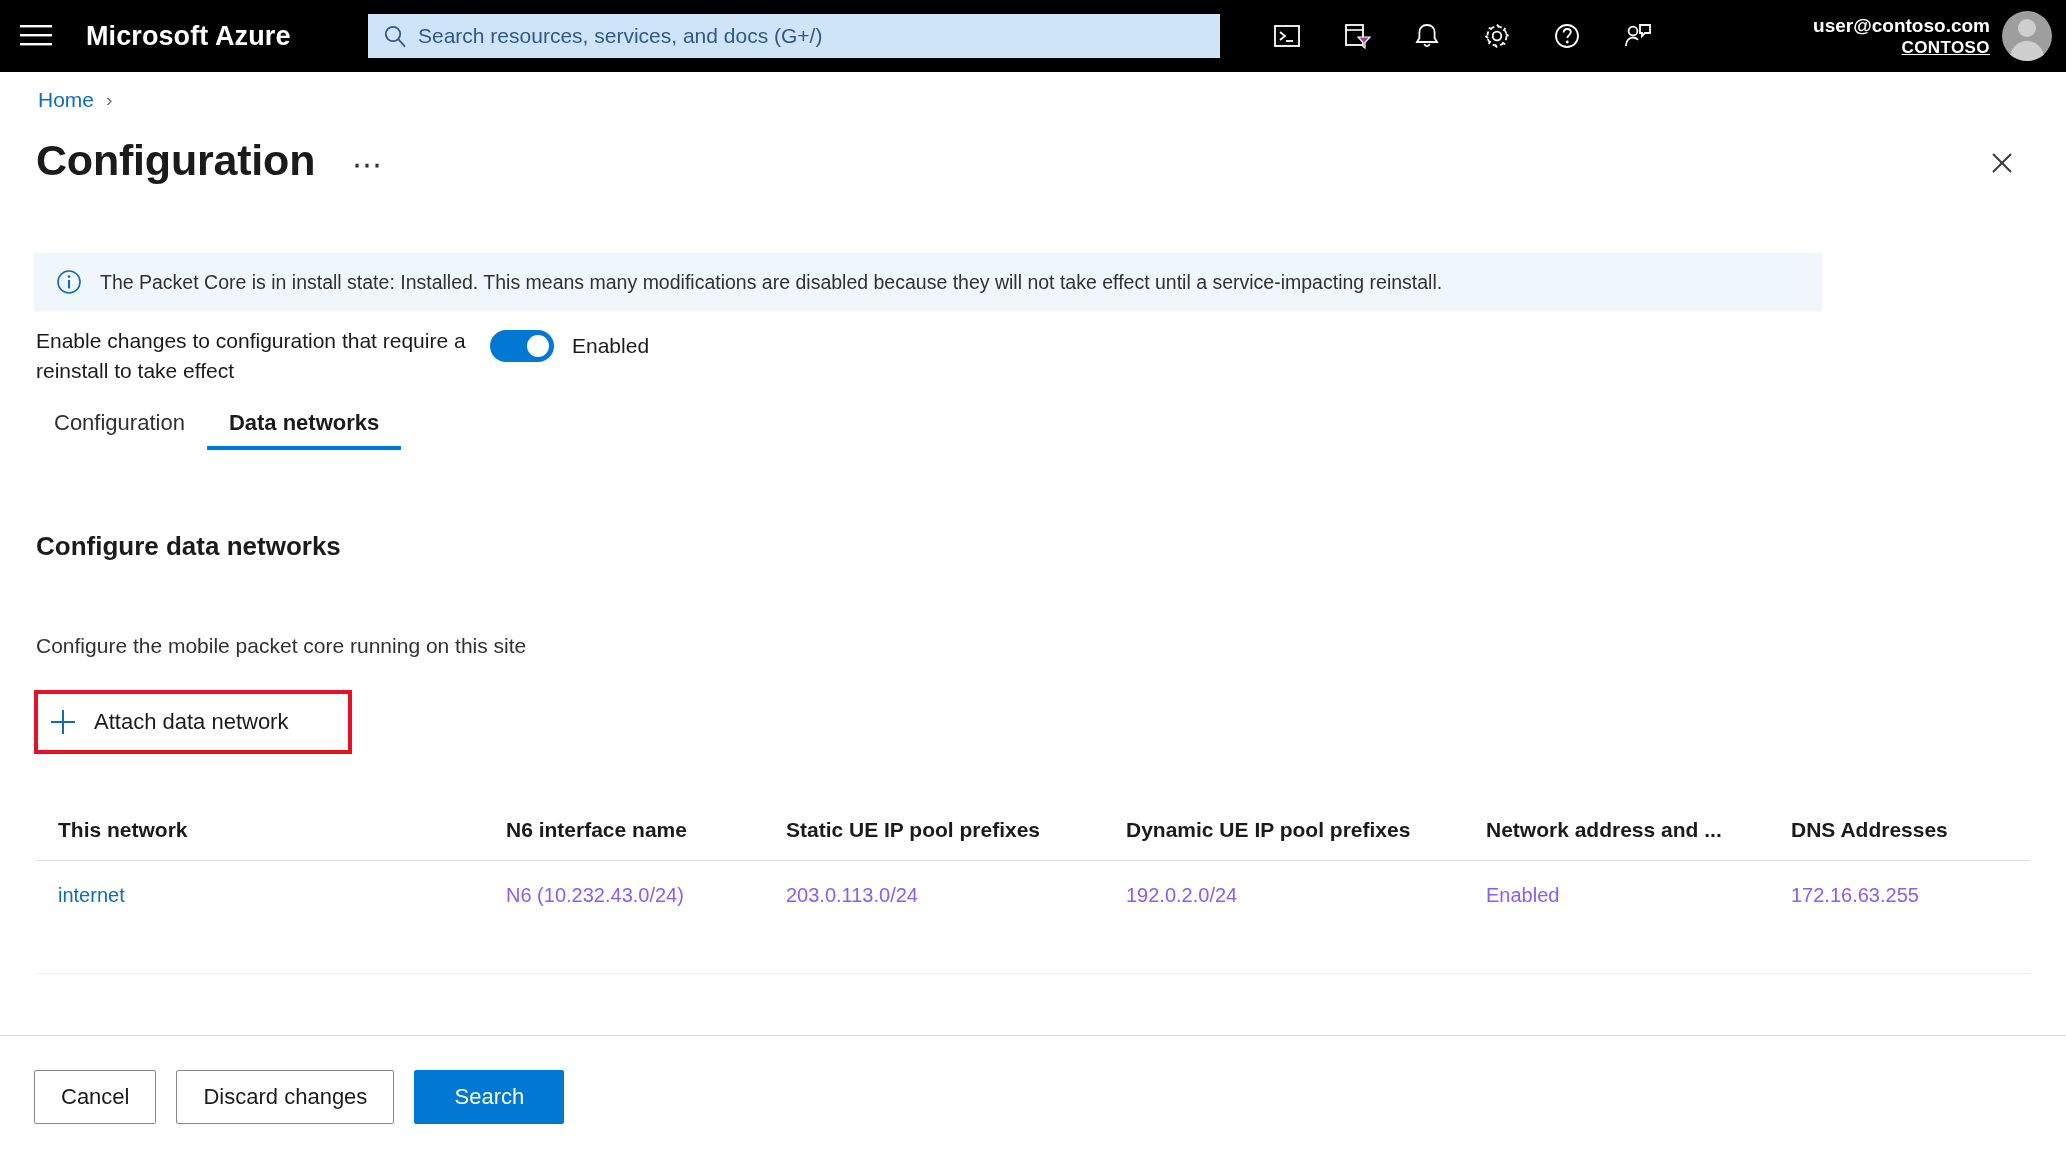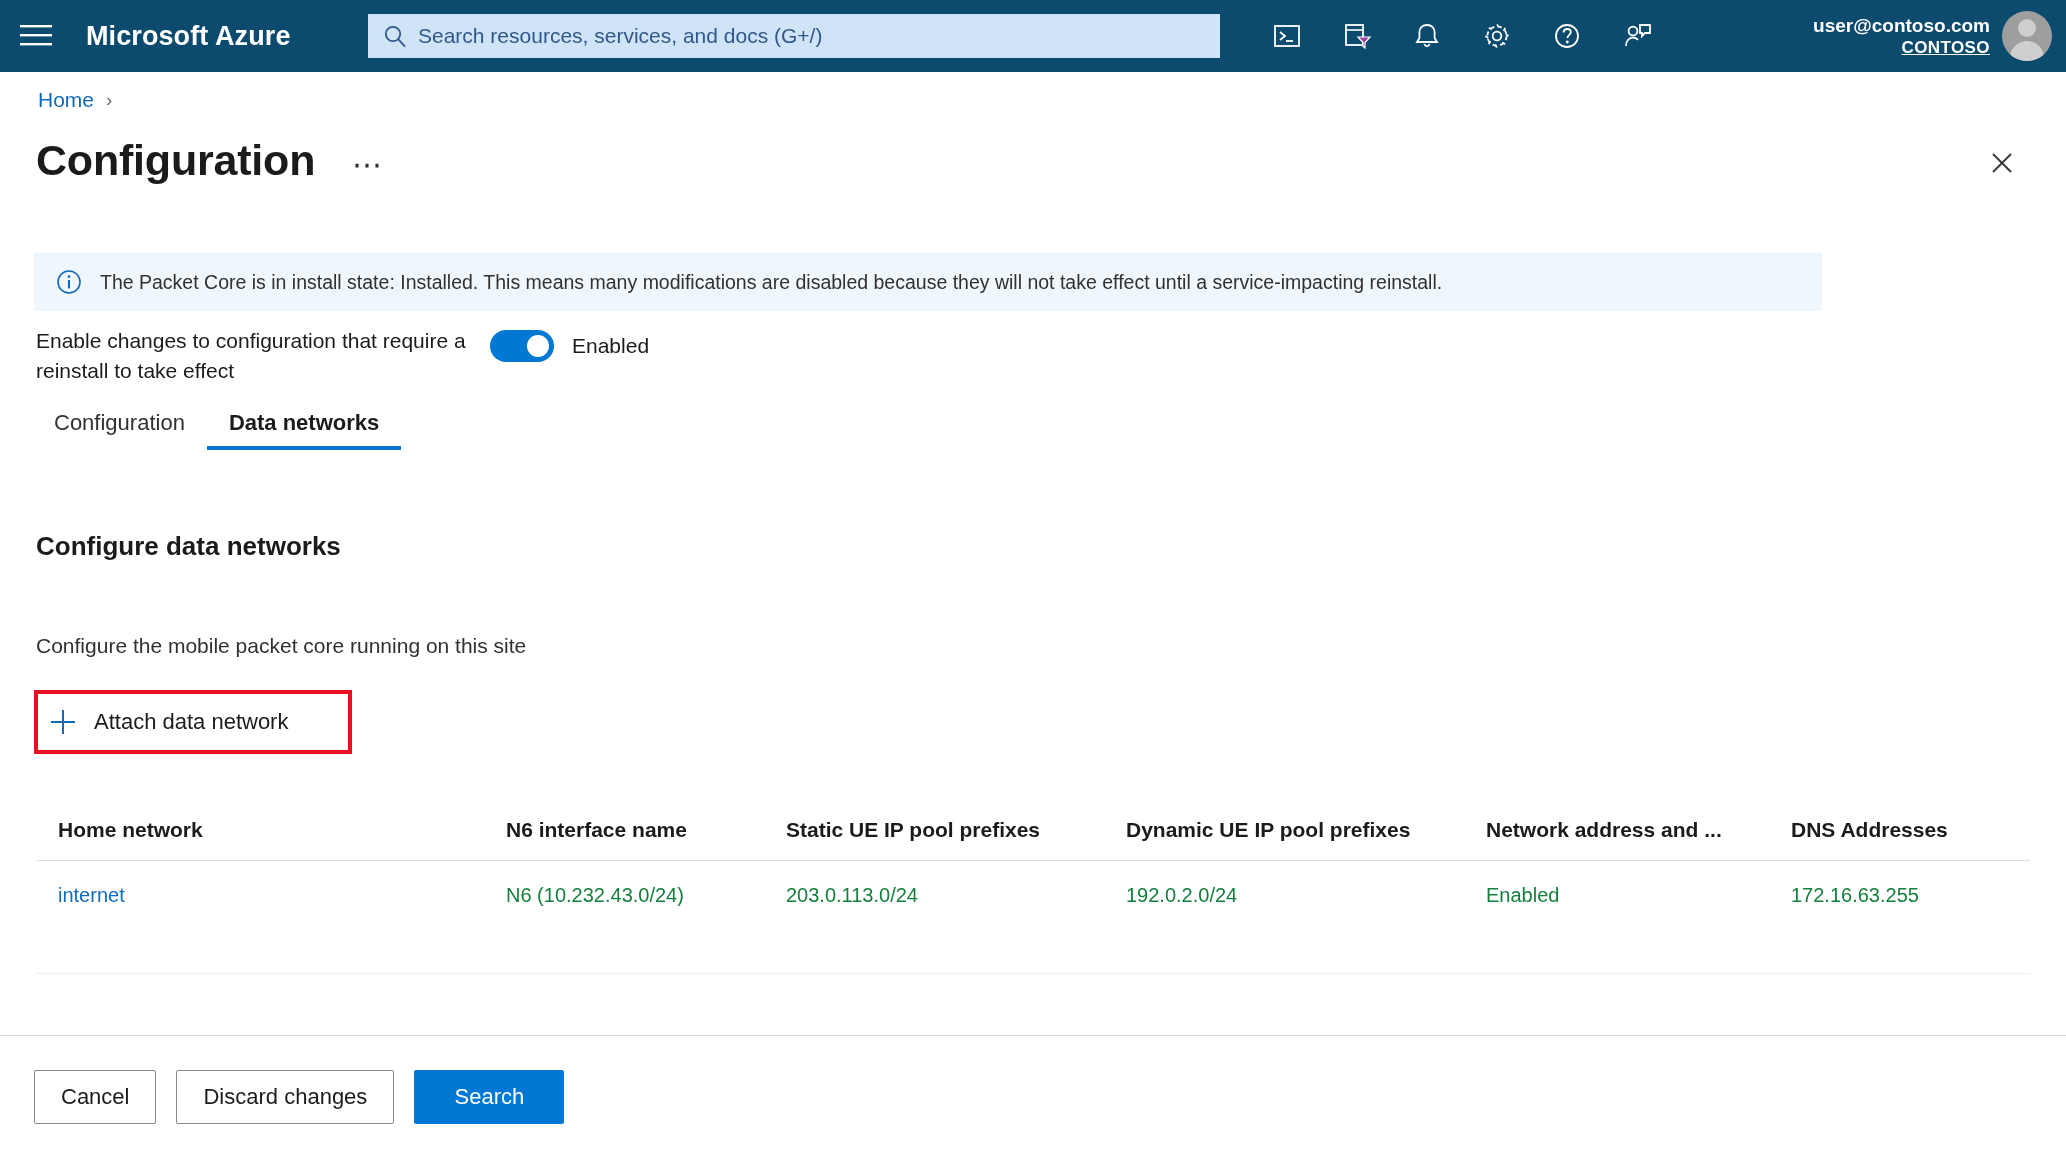--- a/index.html
+++ b/index.html
@@ -9,21 +9,21 @@
     width: 2066px; height: 1152px;
     background: #ffffff;
     font-family: "Liberation Sans", sans-serif;
     -webkit-font-smoothing: antialiased;
   }
   #page { position: relative; width: 2066px; height: 1152px; overflow: hidden; background:#fff; }
 
   
   .topbar {
     position: absolute; top: 0; left: 0; width: 2066px; height: 72px;
-    background: #0c4a6e; display: flex; align-items: center;
+    background: #000000; display: flex; align-items: center;
   }
   .hamburger {
     width: 72px; height: 72px; display: flex; align-items: center; justify-content: center;
     cursor: pointer;
   }
   .hamburger svg { display: block; }
   .brand {
     color: #ffffff; font-size: 27px; font-weight: 600; letter-spacing: .1px;
     margin-left: 14px; white-space: nowrap; cursor: pointer;
   }
@@ -145,21 +145,21 @@
 
   
   .table { position: absolute; left: 36px; top: 800px; width: 1994px; }
   .thead, .trow { display: flex; align-items: center; }
   .thead { height: 60px; }
   .trow { height: 68px; }
   .thead .th {
     font-size: 21px; font-weight: 700; color: #1b1b1b; white-space: nowrap;
     overflow: hidden; text-overflow: ellipsis;
   }
-  .trow .td { font-size: 20px; color: #15803d; white-space: nowrap; }
+  .trow .td { font-size: 20px; color: #8b5cf6; white-space: nowrap; }
   .trow .td.link { color: #0f6cbd; cursor: pointer; }
   .col0 { flex: 0 0 470px; padding-left: 22px; }
   .col1 { flex: 0 0 280px; }
   .col2 { flex: 0 0 340px; }
   .col3 { flex: 0 0 360px; }
   .col4 { flex: 0 0 305px; }
   .col5 { flex: 0 0 240px; }
   .hdivider { height: 1px; background: #e1dfdd; width: 1994px; }
   .rowdivider {
     position: absolute; left: 36px; top: 973px; width: 1994px; height: 1px; background: #f0eeed;
@@ -337,21 +337,21 @@
       <svg width="30" height="30" viewBox="0 0 30 30" aria-hidden="true">
         <line x1="15" y1="3" x2="15" y2="27" stroke="#0f6cbd" stroke-width="2"></line>
         <line x1="3" y1="15" x2="27" y2="15" stroke="#0f6cbd" stroke-width="2"></line>
       </svg>
     </span>
     <span class="alabel">Attach data network</span>
   </button>
 
   <div class="table">
     <div class="thead">
-      <div class="th col0">Home network</div>
+      <div class="th col0">This network</div>
       <div class="th col1">N6 interface name</div>
       <div class="th col2">Static UE IP pool prefixes</div>
       <div class="th col3">Dynamic UE IP pool prefixes</div>
       <div class="th col4">Network address and ...</div>
       <div class="th col5">DNS Addresses</div>
     </div>
     <div class="hdivider"></div>
     <div class="trow">
       <div class="td col0 link">internet</div>
       <div class="td col1">N6 (10.232.43.0/24)</div>

